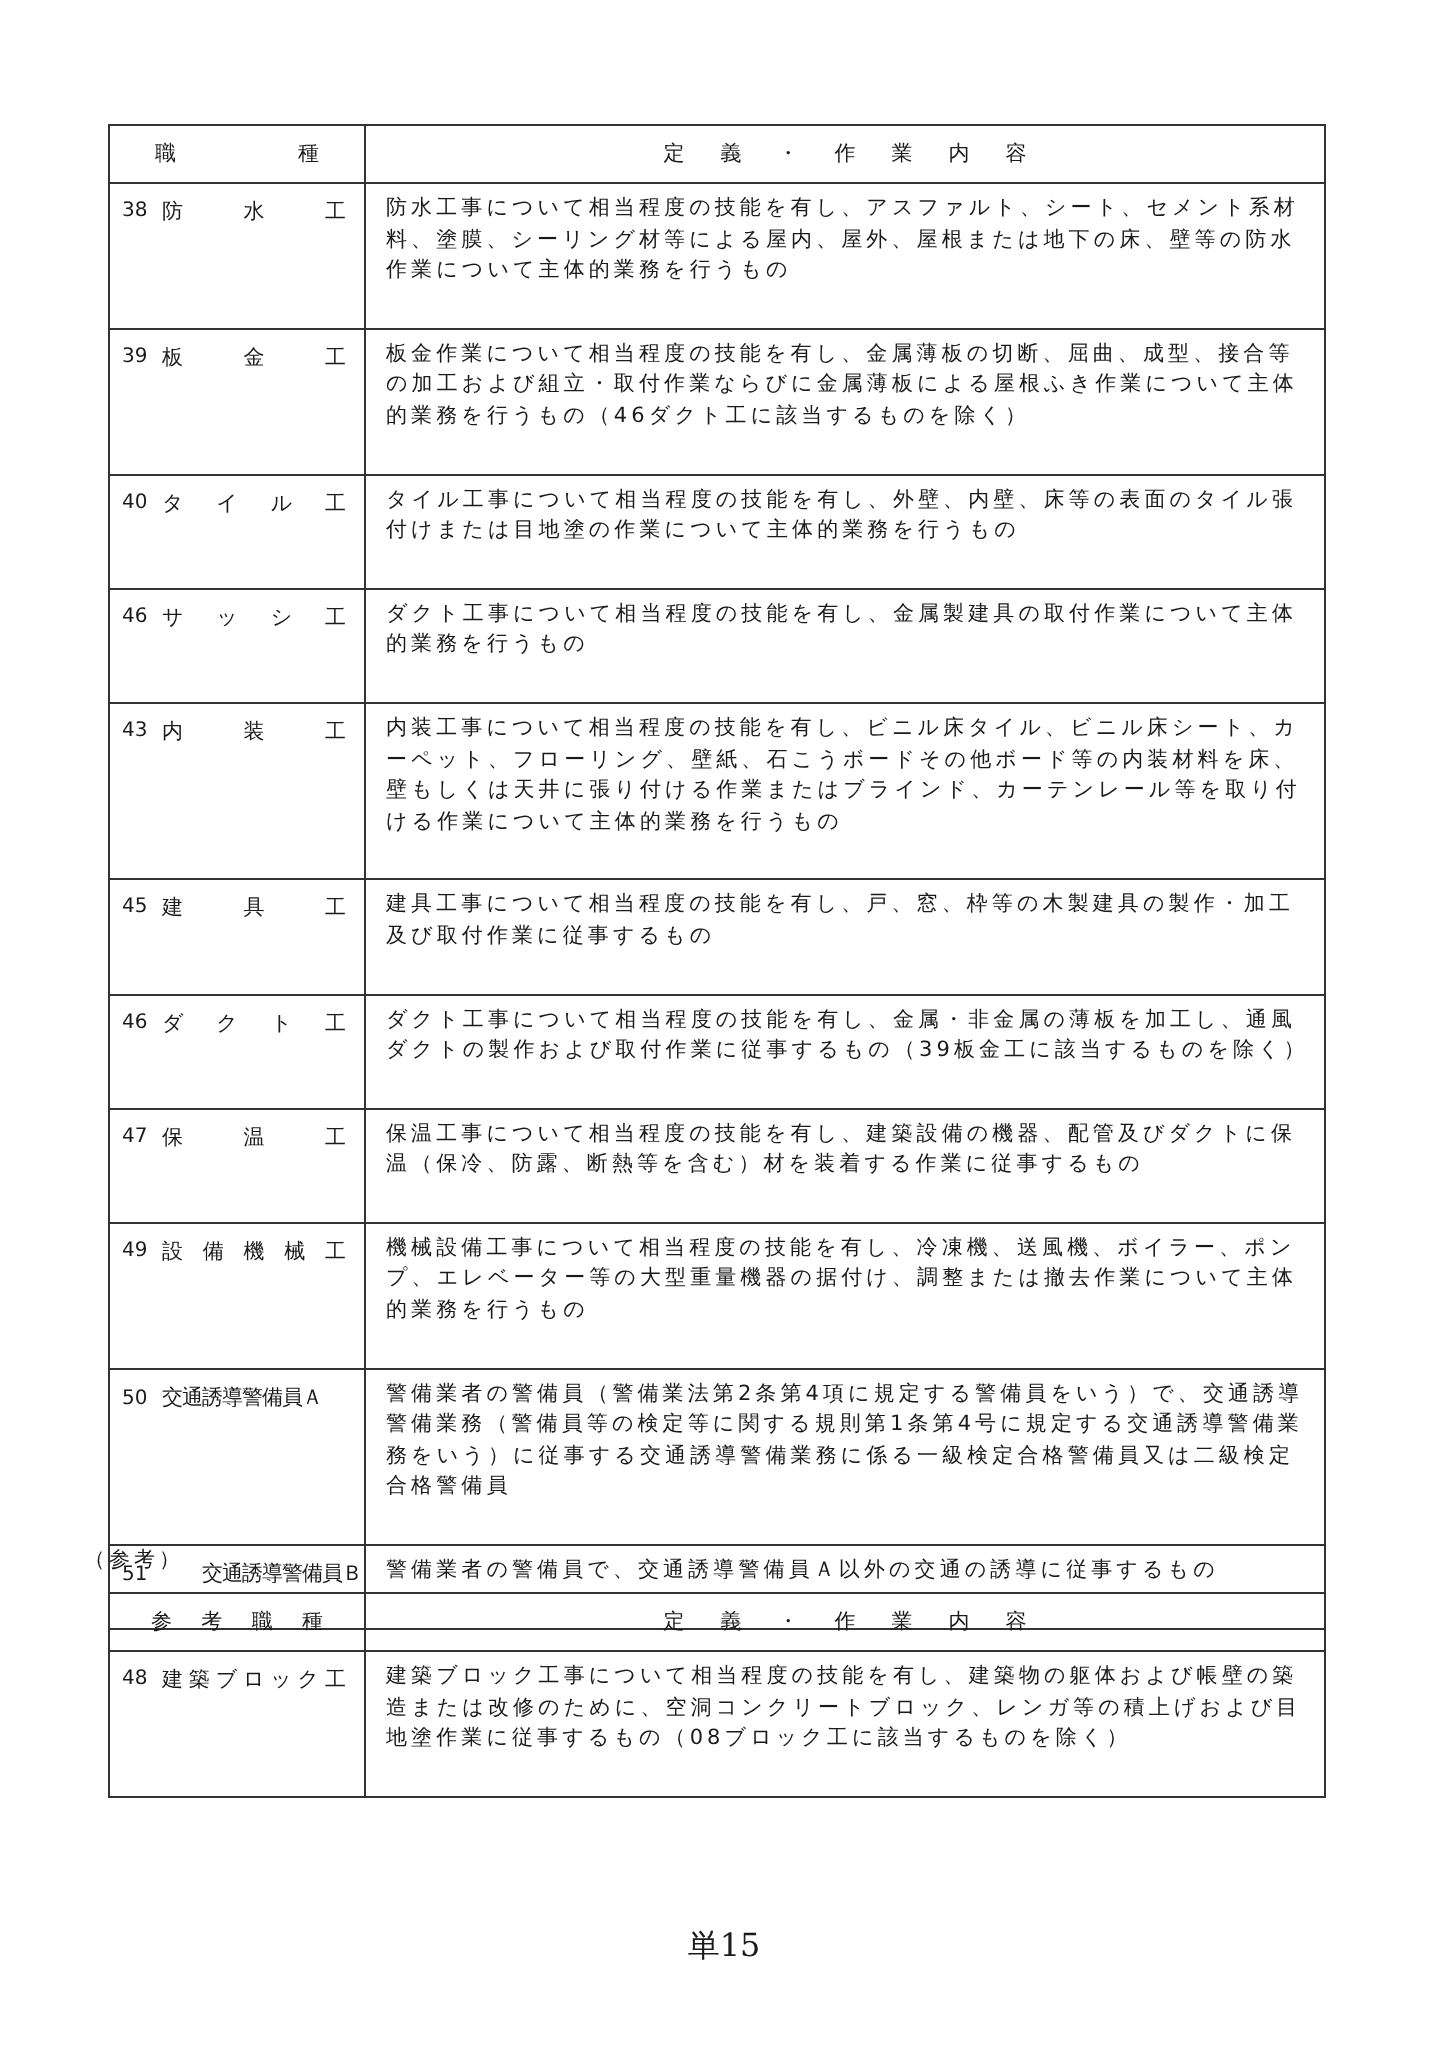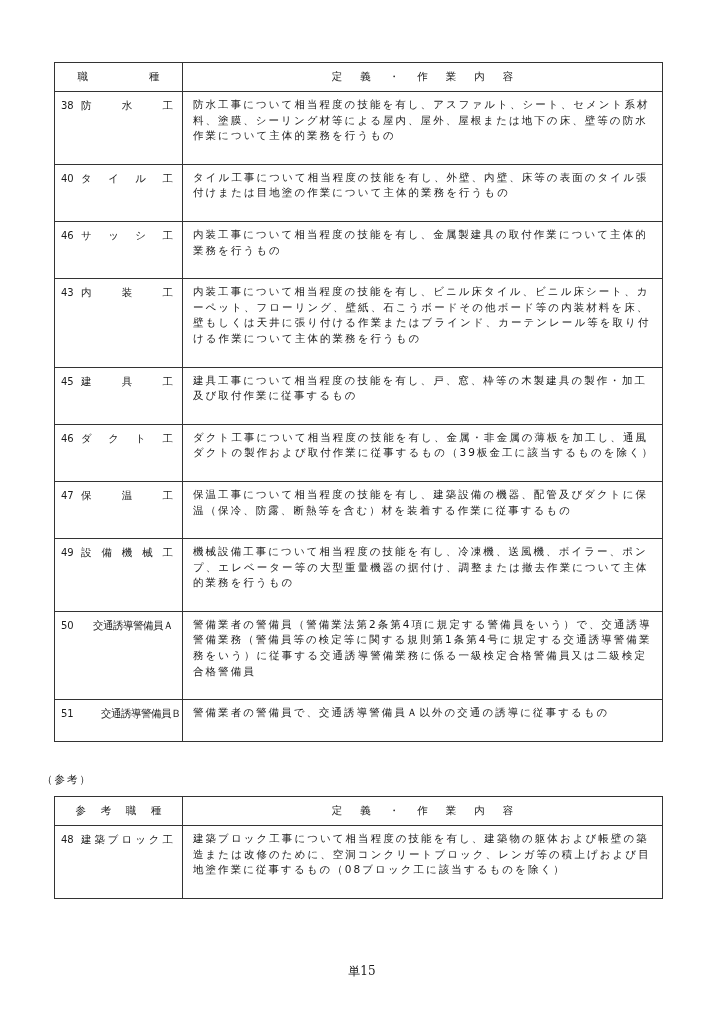--- a/index.html
+++ b/index.html
@@ -13,21 +13,21 @@
   .hdr .h1 { word-spacing: 0; }
   .jobcell { padding: 7px 4px 4px 6px; font-size: 10.5px; white-space: nowrap; position: relative; }
   .num { display: inline-block; width: 20px; font-size: 10px; }
   .jname { display: inline-block; letter-spacing: 0; }
   .spread { display: inline-flex; justify-content: space-between; width: 92px; vertical-align: top; }
   .desc { padding: 5px 6px 20px 10px; font-size: 10.5px; line-height: 15.6px; letter-spacing: 2.05px; }
   #t1 { top: 62px; }
   #t2 { top: 796px; }
   .note { position: absolute; left: 42px; top: 773px; font-size: 10.5px; letter-spacing: 2px; }
   .pageno { position: absolute; left: 0; width: 724px; top: 963px; text-align: center;
-            font-family: "DejaVu Serif", "Liberation Serif", serif; font-size: 12px; }
+            font-family: "DejaVu Serif", "Liberation Serif", serif; font-size: 16px; }
   .hdr-title span { display: inline-block; margin: 0 9px; }
 </style>
 </head>
 <body>
 
 <table id="t1">
   <colgroup>
       <col class="c1">
       <col class="c2">
     </colgroup>
@@ -40,37 +40,45 @@
         <td class="hdr-title"><span>定</span><span>義</span><span>・</span><span>作</span><span>業</span><span>内</span><span>容</span></td>
       </tr>
       <tr style="height: 60px;">
         <td class="jobcell"><span class="num">38</span><span class="spread">
             <span>防</span>
             <span>水</span>
             <span>工</span>
           </span></td>
         <td class="desc">防水工事について相当程度の技能を有し、アスファルト、シート、セメント系材料、塗膜、シーリング材等による屋内、屋外、屋根または地下の床、壁等の防水作業について主体的業務を行うもの</td>
       </tr>
+      <tr style="height: 58px;">
+        <td class="jobcell"><span class="num">39</span><span class="spread">
+            <span>板</span>
+            <span>金</span>
+            <span>工</span>
+          </span></td>
+        <td class="desc">板金作業について相当程度の技能を有し、金属薄板の切断、屈曲、成型、接合等の加工および組立・取付作業ならびに金属薄板による屋根ふき作業について主体的業務を行うもの（46ダクト工に該当するものを除く）</td>
+      </tr>
       <tr style="height: 40px;">
         <td class="jobcell"><span class="num">40</span><span class="spread">
             <span>タ</span>
             <span>イ</span>
             <span>ル</span>
             <span>工</span>
           </span></td>
         <td class="desc">タイル工事について相当程度の技能を有し、外壁、内壁、床等の表面のタイル張付けまたは目地塗の作業について主体的業務を行うもの</td>
       </tr>
       <tr style="height: 41px;">
         <td class="jobcell"><span class="num">46</span><span class="spread">
             <span>サ</span>
             <span>ッ</span>
             <span>シ</span>
             <span>工</span>
           </span></td>
-        <td class="desc">内装工事について相当程度の技能を有し、金属製建具の取付作業について主体的業務を行うもの</td>
+        <td class="desc">ダクト工事について相当程度の技能を有し、金属製建具の取付作業について主体的業務を行うもの</td>
       </tr>
       <tr style="height: 80px;">
         <td class="jobcell"><span class="num">43</span><span class="spread">
             <span>内</span>
             <span>装</span>
             <span>工</span>
           </span></td>
         <td class="desc">内装工事について相当程度の技能を有し、ビニル床タイル、ビニル床シート、カーペット、フローリング、壁紙、石こうボードその他ボード等の内装材料を床、壁もしくは天井に張り付ける作業またはブラインド、カーテンレール等を取り付ける作業について主体的業務を行うもの</td>
       </tr>
       <tr style="height: 41px;">
@@ -102,21 +110,21 @@
         <td class="jobcell"><span class="num">49</span><span class="spread">
             <span>設</span>
             <span>備</span>
             <span>機</span>
             <span>械</span>
             <span>工</span>
           </span></td>
         <td class="desc">機械設備工事について相当程度の技能を有し、冷凍機、送風機、ボイラー、ポンプ、エレベーター等の大型重量機器の据付け、調整または撤去作業について主体的業務を行うもの</td>
       </tr>
       <tr style="height: 70px;">
-        <td class="jobcell"><span class="num">50</span><span class="jname" style="margin-left: 12px; letter-spacing: -0.5px;">交通誘導警備員Ａ</span></td>
+        <td class="jobcell"><span class="num">50</span><span class="jname" style="margin-left: 0; letter-spacing: -0.5px;">交通誘導警備員Ａ</span></td>
         <td class="desc">警備業者の警備員（警備業法第2条第4項に規定する警備員をいう）で、交通誘導警備業務（警備員等の検定等に関する規則第1条第4号に規定する交通誘導警備業務をいう）に従事する交通誘導警備業務に係る一級検定合格警備員又は二級検定合格警備員</td>
       </tr>
       <tr style="height: 30px;">
         <td class="jobcell"><span class="num">51</span><span class="jname" style="margin-left: 20px; letter-spacing: -0.5px;">交通誘導警備員Ｂ</span></td>
         <td class="desc">警備業者の警備員で、交通誘導警備員Ａ以外の交通の誘導に従事するもの</td>
       </tr>
     </tbody>
 </table>
 
 <div class="note">（参考）</div>

